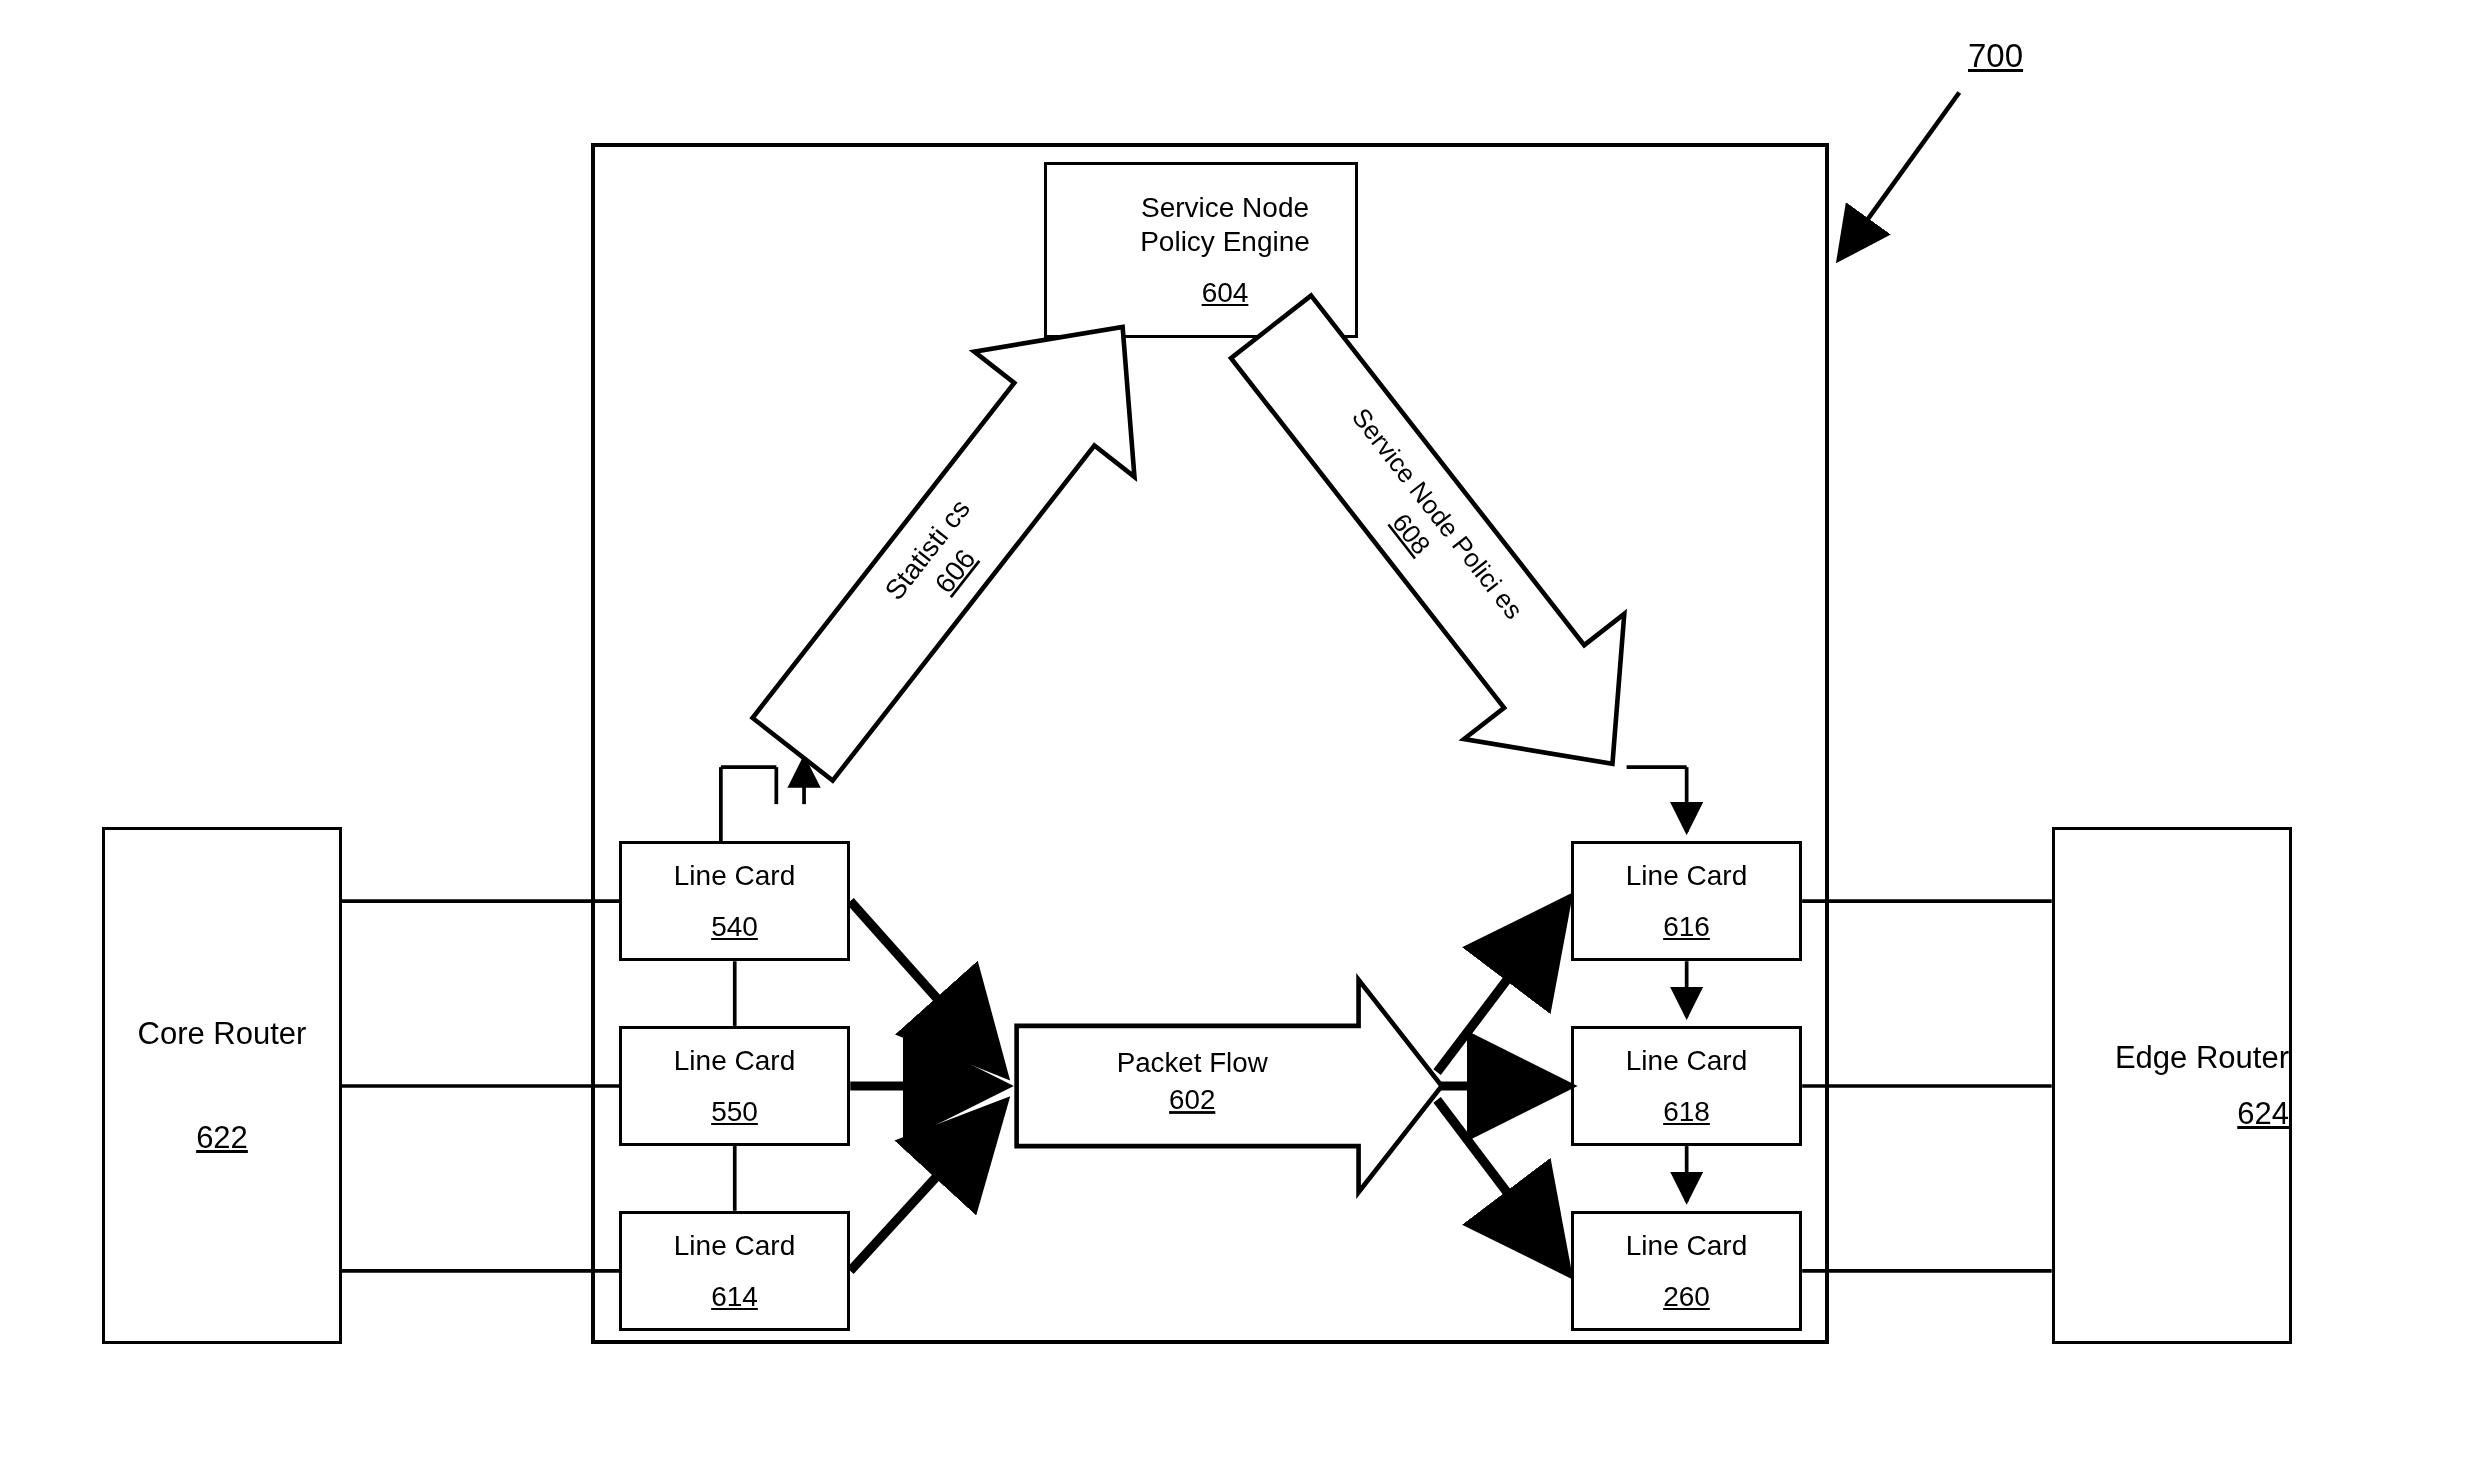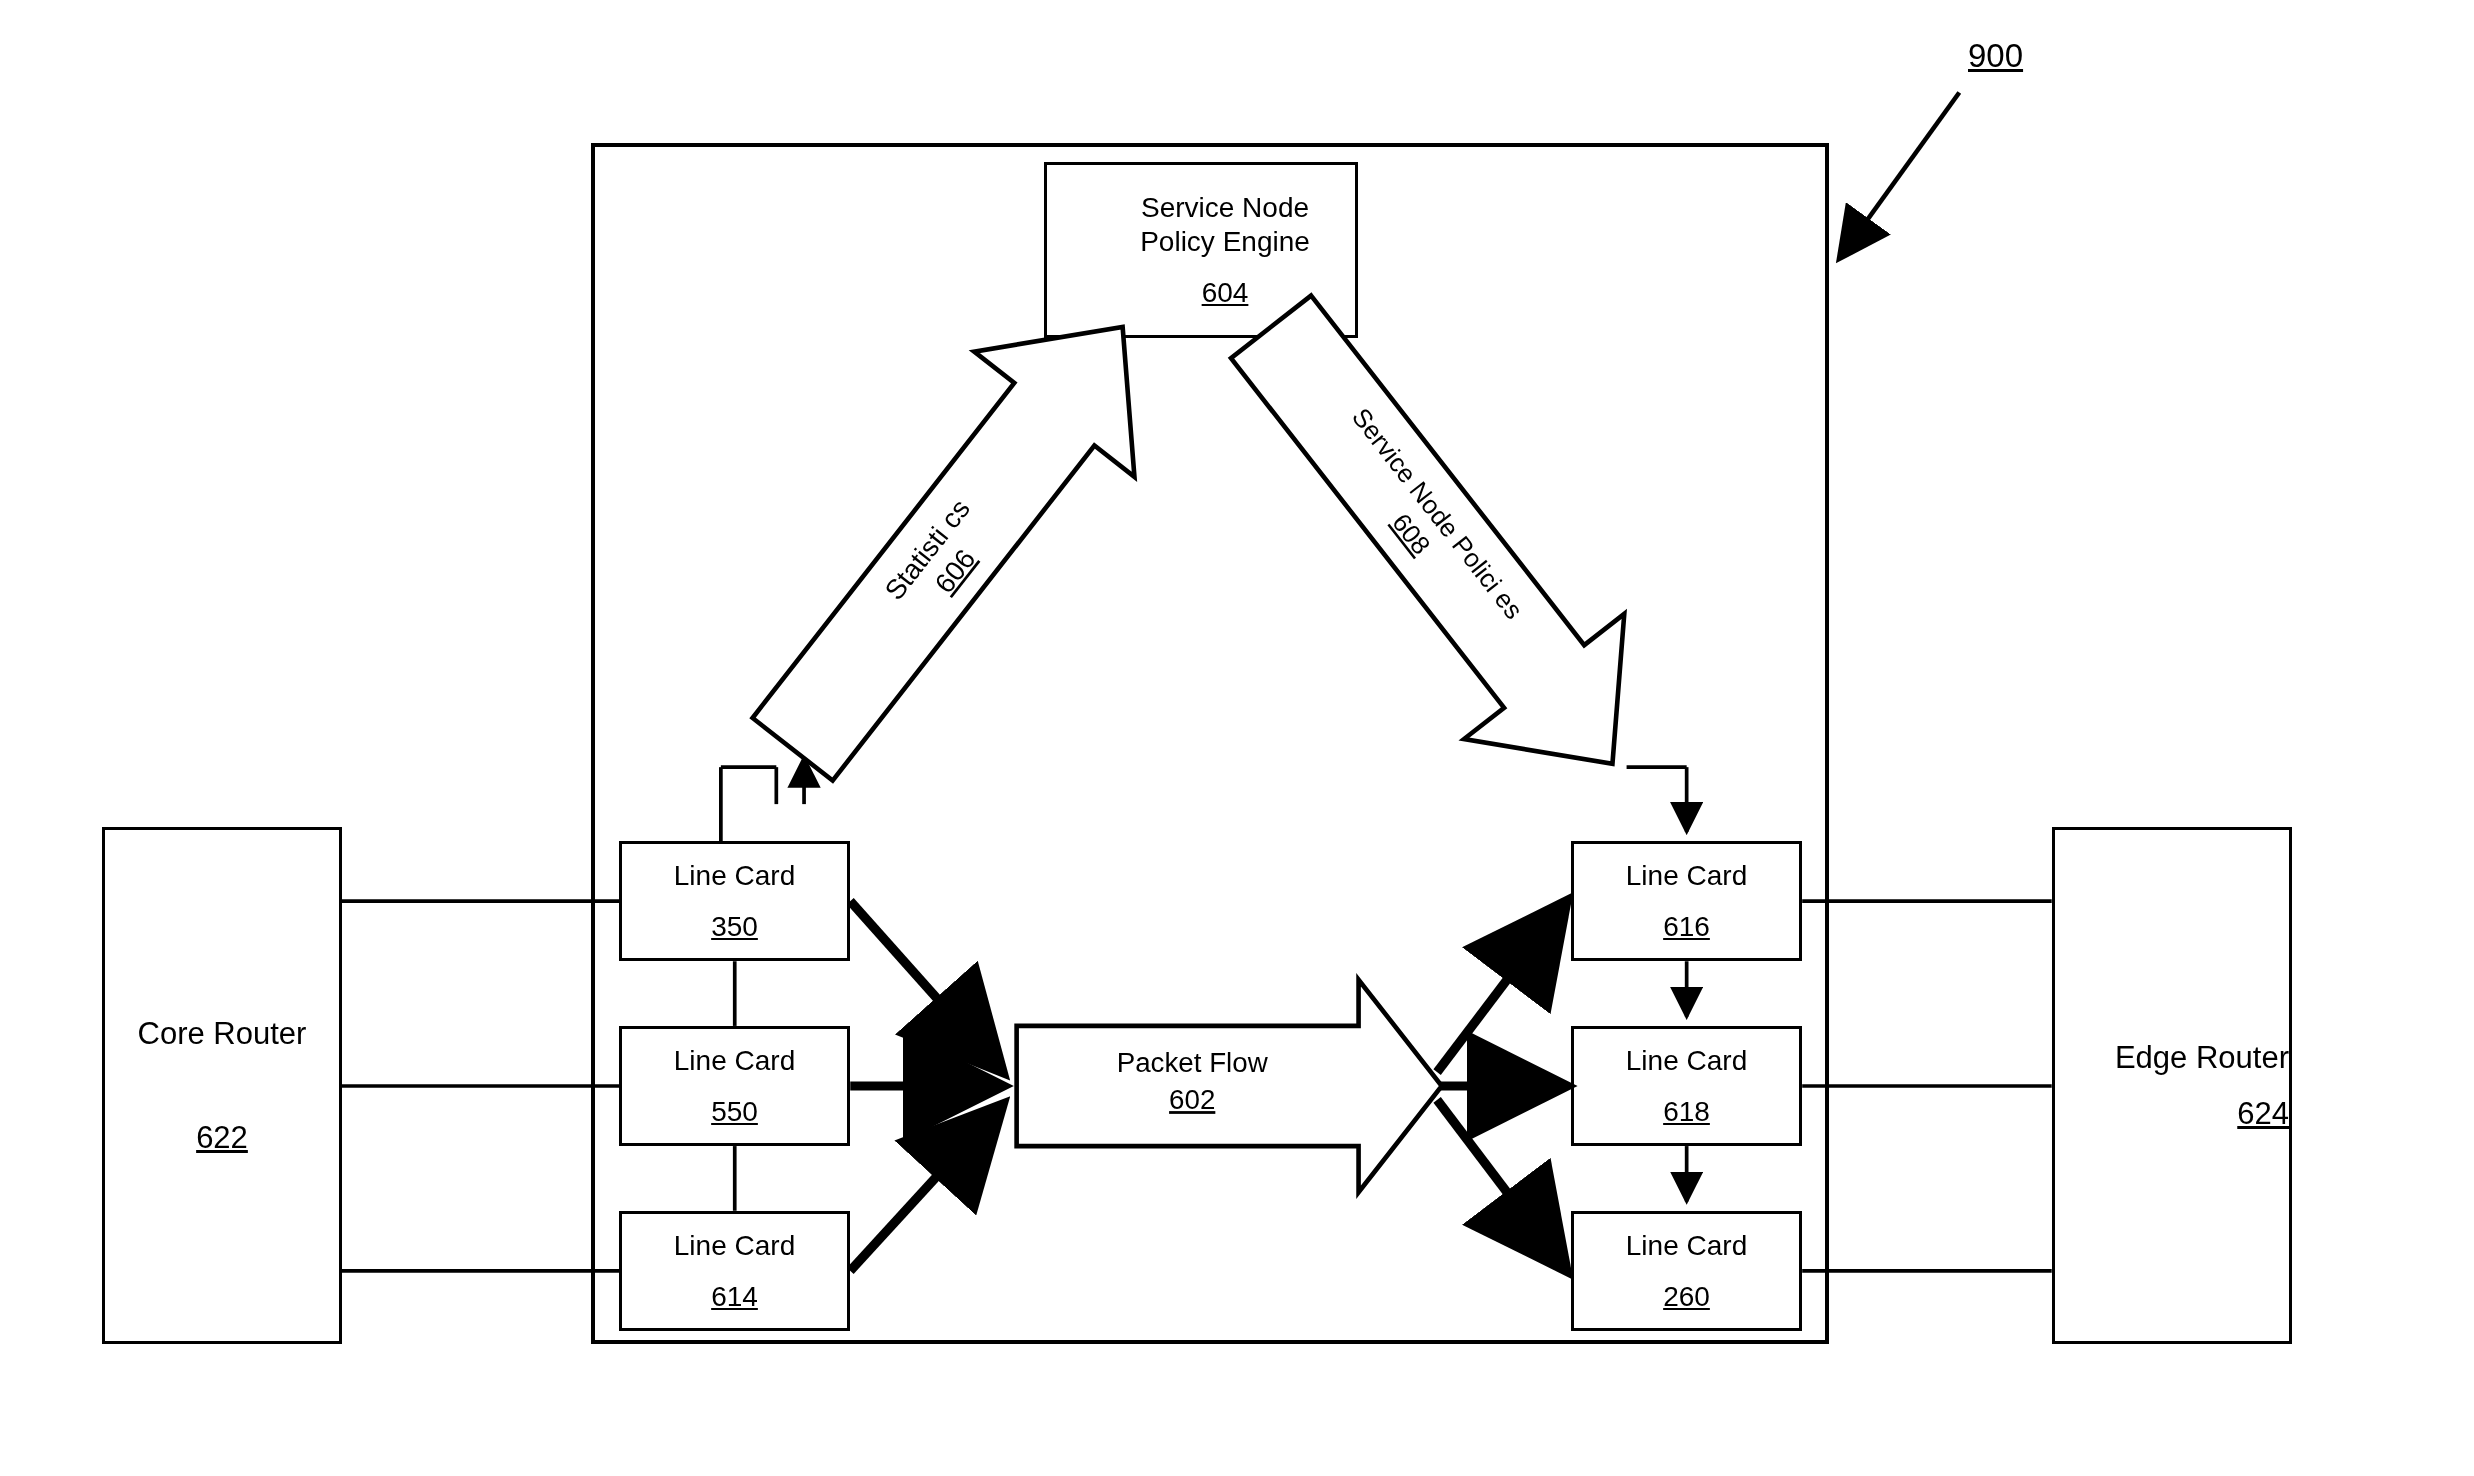--- a/index.html
+++ b/index.html
@@ -42,21 +42,21 @@
     width: 2475px;
     height: 1477px;
     pointer-events: none;
   }
 </style>
 </head>
 <body>
 
 <div class="stage">
 
-  <div class="figlabel" style="left:1968px; top:37px;">900</div>
+  <div class="figlabel" style="left:1968px; top:37px;">700</div>
 
   <div class="box" style="left:591px; top:143px; width:1238px; height:1201px; border-width:4.6px; justify-content:flex-start;"></div>
 
   <div class="box" style="left:102px; top:827px; width:240px; height:517px;gap:48px;">
     <span class="title">Core Router</span>
     <span class="num">622</span>
   </div>
 
   <div class="box" style="left:2052px; top:827px; width:240px; height:517px;align-items:flex-end;">
     <span class="title">Edge Router</span>
@@ -64,21 +64,21 @@
   </div>
 
   <div class="box small" style="left:1044px; top:162px; width:314px; height:176px;padding-left:48px;">
     <span class="title" style="white-space:pre-line;">Service Node
 Policy Engine</span>
     <span class="num">604</span>
   </div>
 
   <div class="box small" style="left:619px; top:841px; width:231px; height:120px;">
     <span class="title">Line Card</span>
-    <span class="num">350</span>
+    <span class="num">540</span>
   </div>
   <div class="box small" style="left:619px; top:1026px; width:231px; height:120px;">
     <span class="title">Line Card</span>
     <span class="num">550</span>
   </div>
   <div class="box small" style="left:619px; top:1211px; width:231px; height:120px;">
     <span class="title">Line Card</span>
     <span class="num">614</span>
   </div>
 

